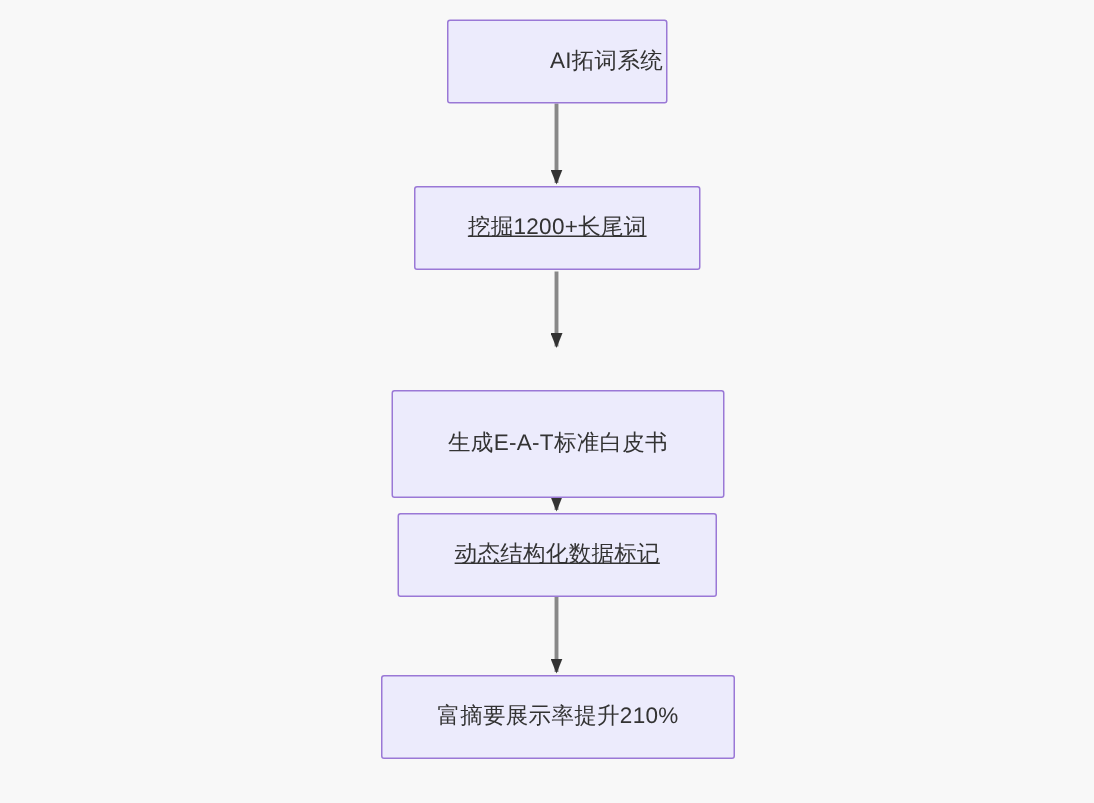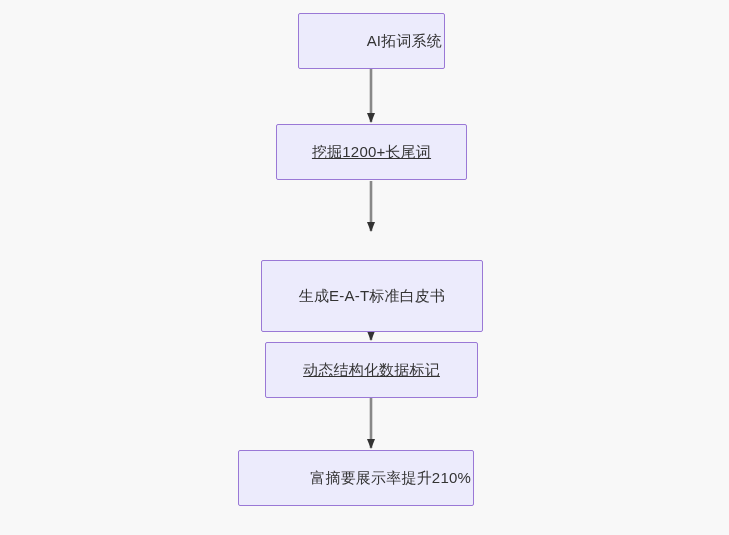--- a/index.html
+++ b/index.html
@@ -74,17 +74,17 @@
   </div>
 
   <div class="node" style="left:261px; top:233px; width:222px; height:72px;margin-top:27px;">
     <span class="node-label">生成E-A-T标准白皮书</span>
   </div>
 
   <div class="node" style="left:265px; top:342px; width:213px; height:56px;text-decoration:underline;">
     <span class="node-label">动态结构化数据标记</span>
   </div>
 
-  <div class="node" style="left:238px; top:450px; width:236px; height:56px;justify-content:flex-end;">
+  <div class="node" style="left:254px; top:450px; width:236px; height:56px;">
     <span class="node-label">富摘要展示率提升210%</span>
   </div>
 
 </div>
 
 </body></html>

